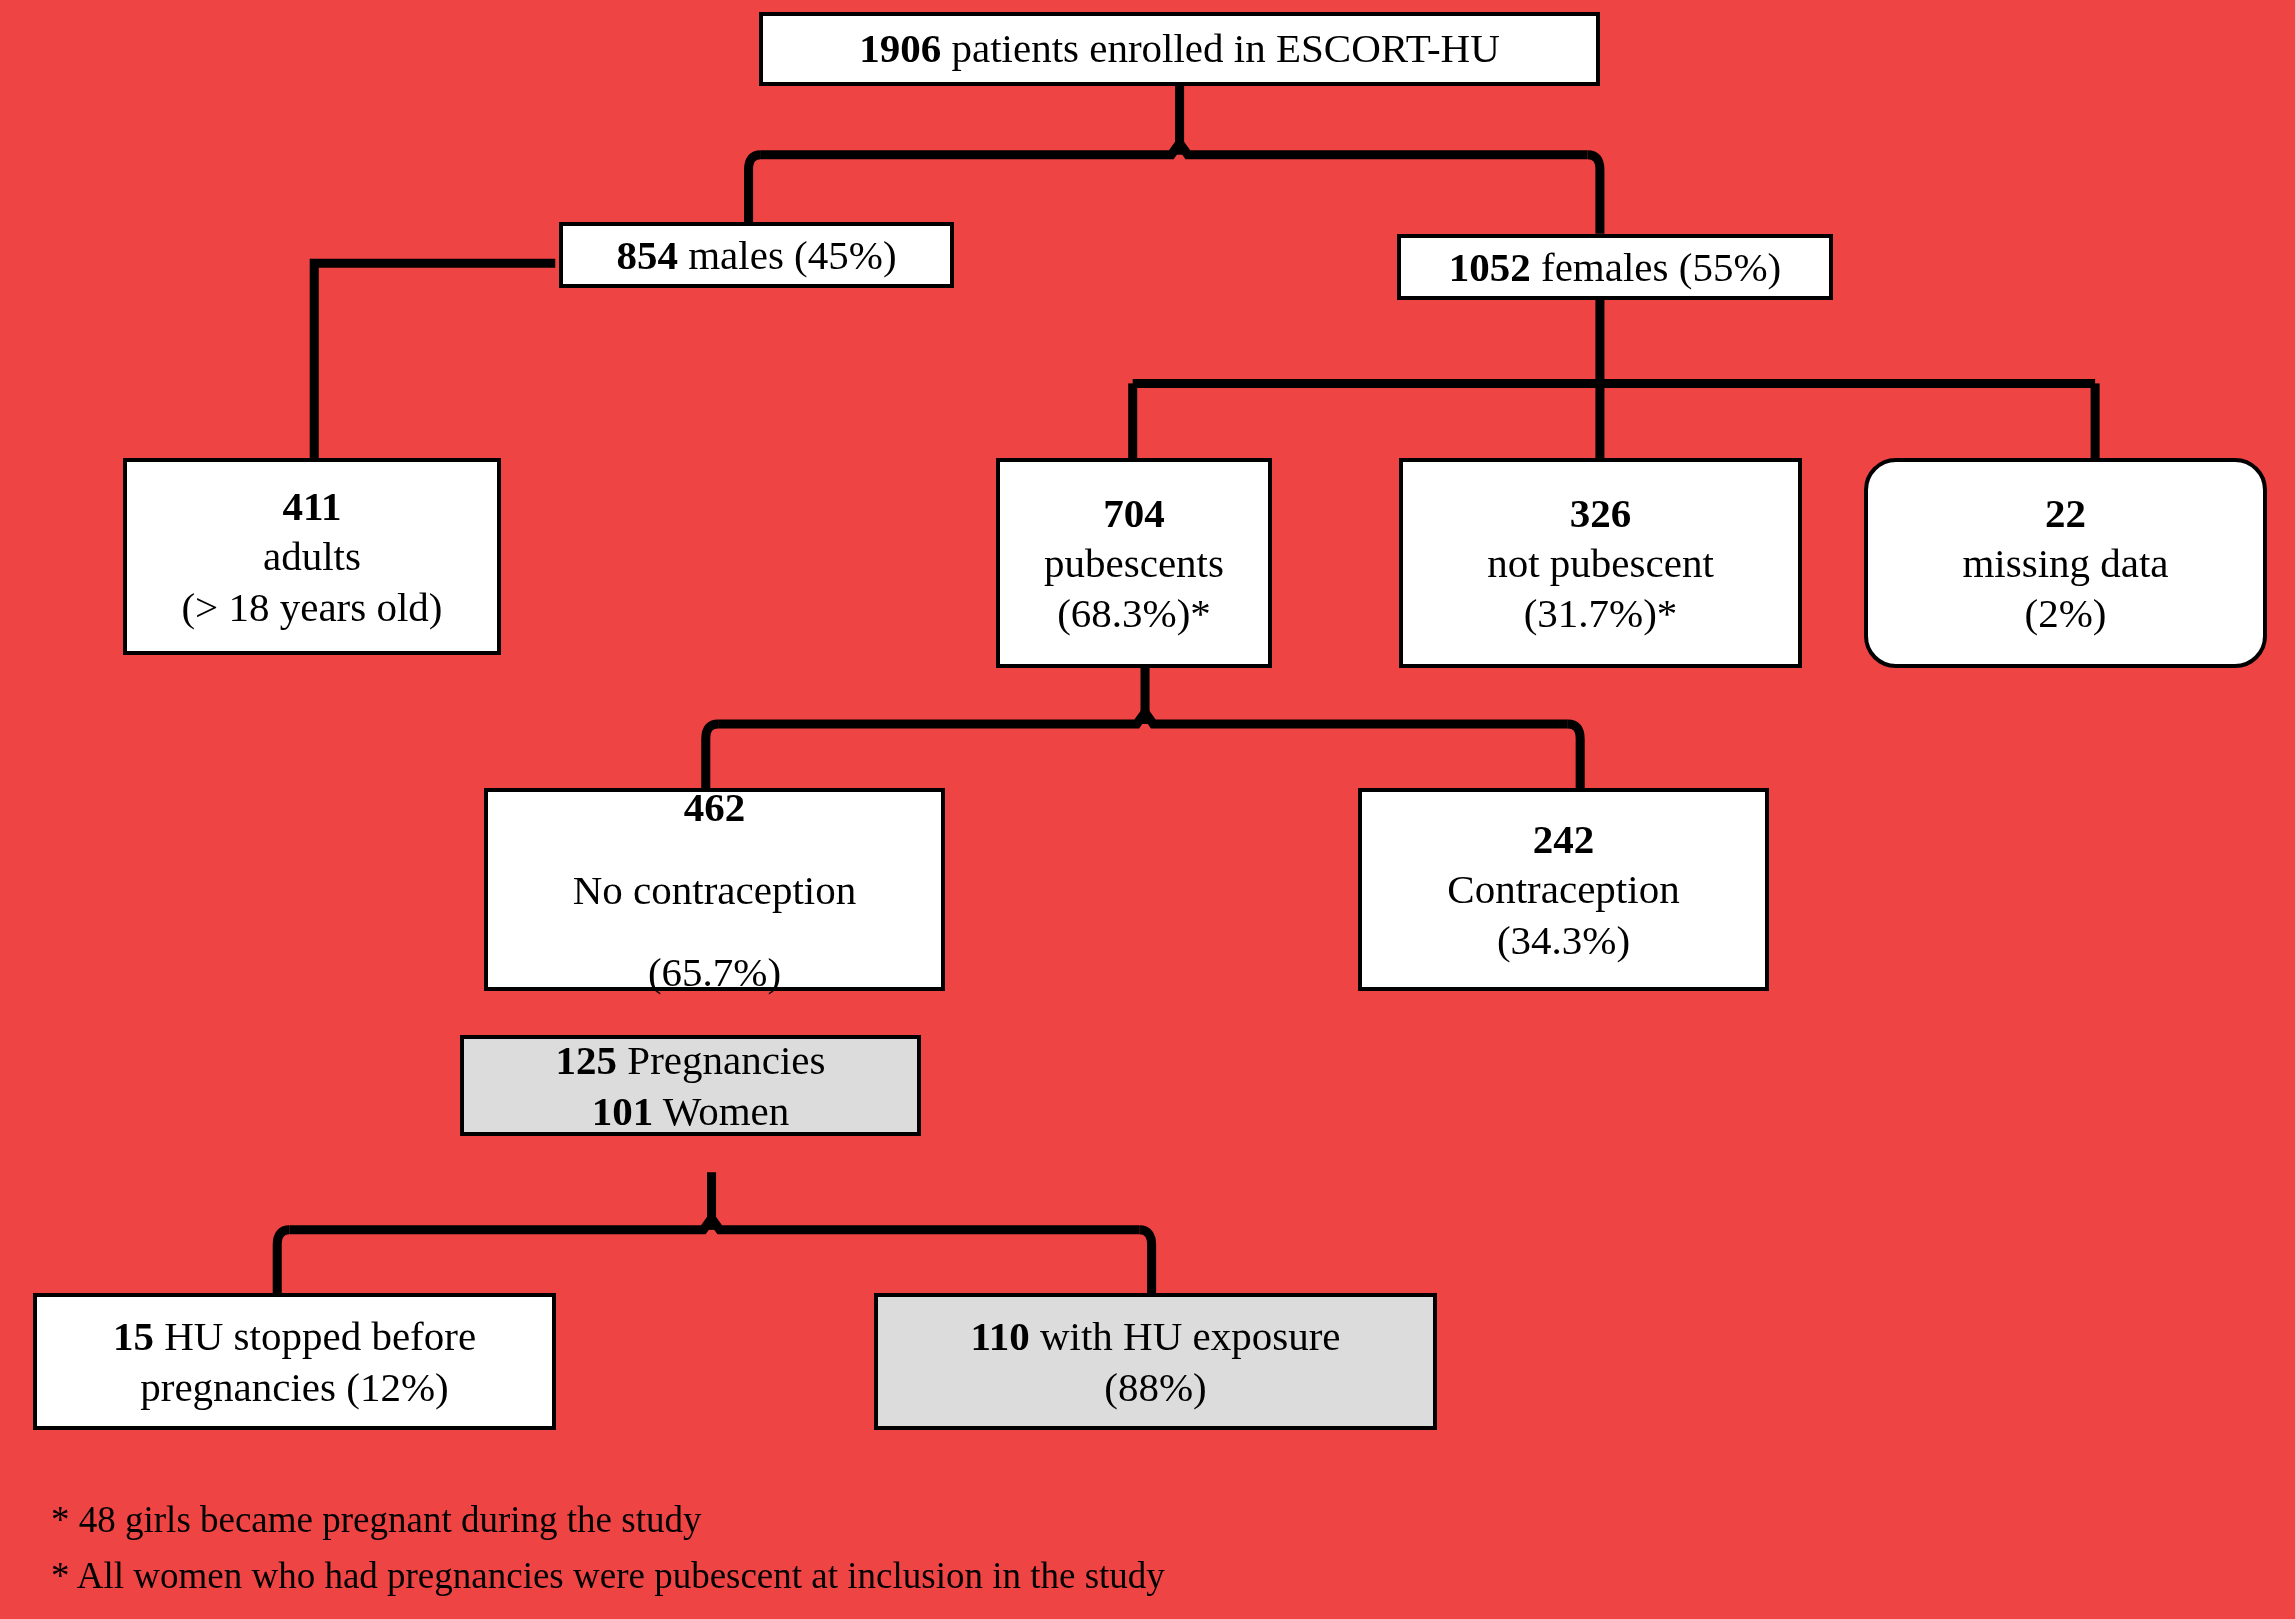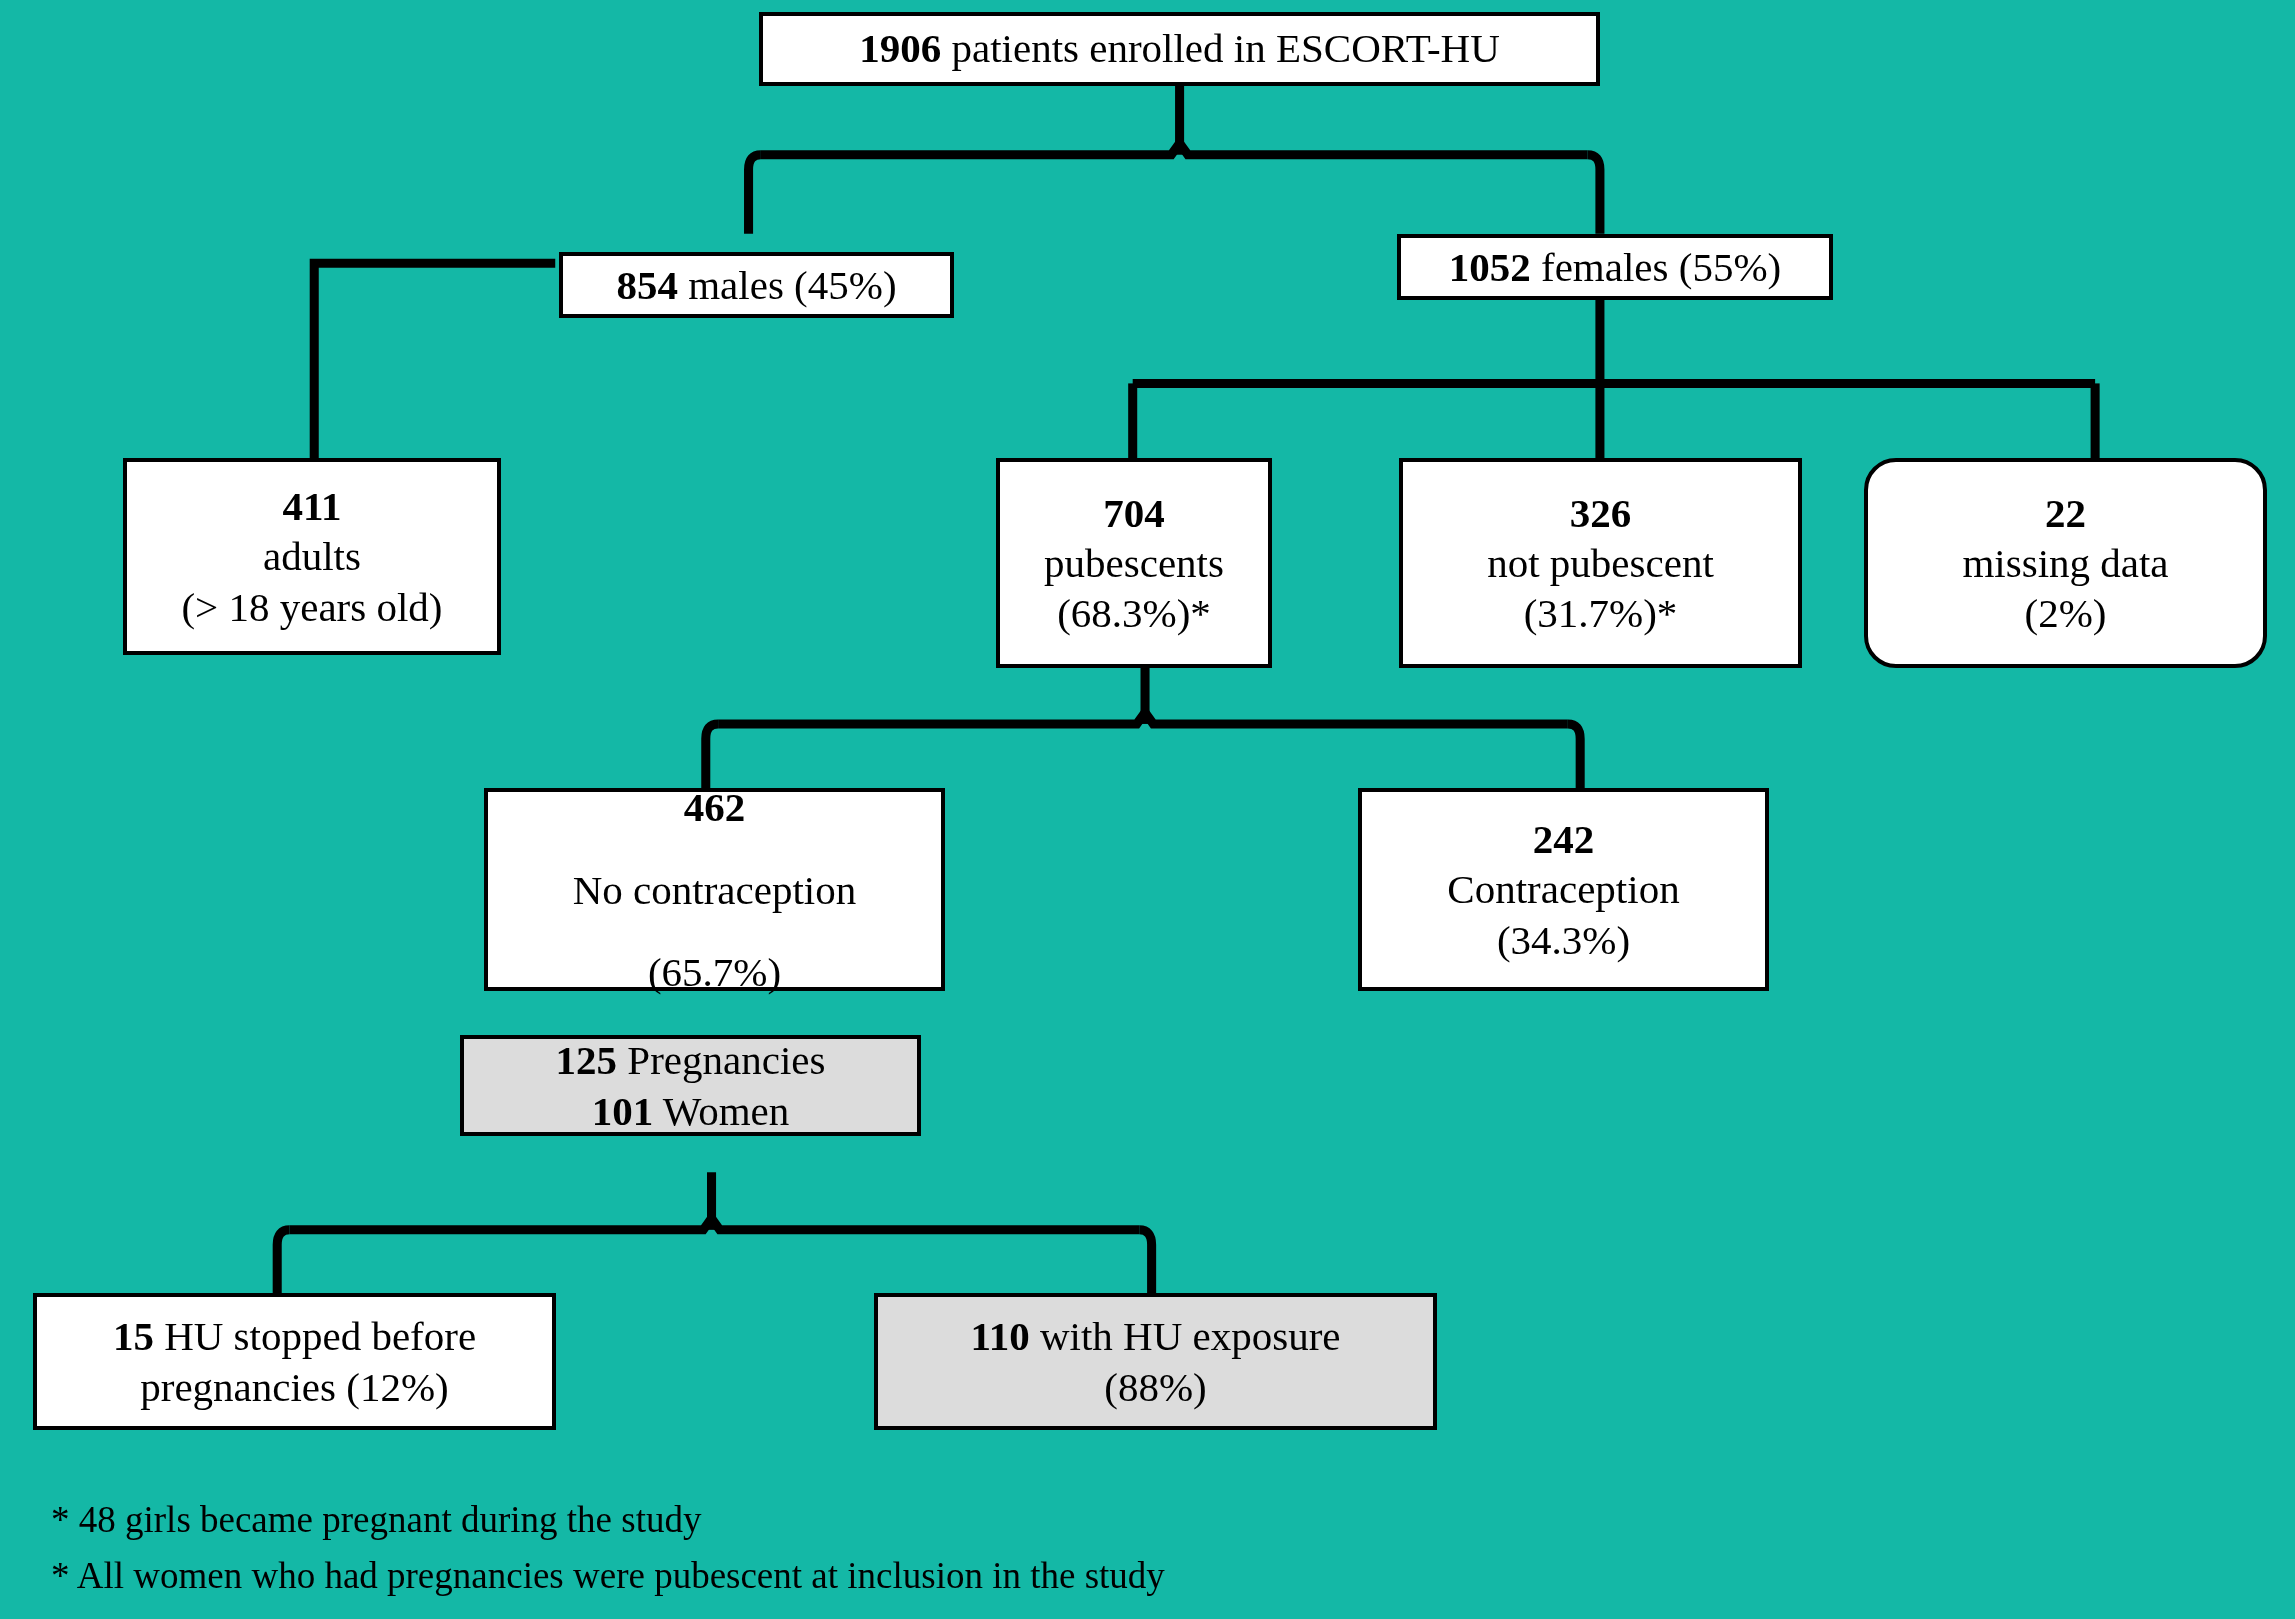--- a/index.html
+++ b/index.html
@@ -4,21 +4,21 @@
 <style>
   html, body {
     margin: 0;
     padding: 0;
     background: #ffffff;
   }
   #canvas {
     position: relative;
     width: 2295px;
     height: 1619px;
-    background: #14b8a6;
+    background: #ef4444;
     font-family: "Liberation Serif", "DejaVu Serif", serif;
     overflow: hidden;
   }
   #connectors {
     position: absolute;
     left: 0;
     top: 0;
     width: 2295px;
     height: 1619px;
     pointer-events: none;
@@ -86,21 +86,21 @@
       <path d="M 352 1495 L 855 1495 L 865 1481 L 875 1495 L 1385 1495"></path>
       <path d="M 352 1495 Q 337 1495 337 1513 L 337 1572"></path>
       <path d="M 1385 1495 Q 1400 1495 1400 1513 L 1400 1572"></path>
     </g>
   </svg>
 
   <div class="node" style="left:759px; top:11.5px; width:841px; height:74px; font-size:41px;">
     <span class="line"><b class="b">1906</b><span> patients enrolled in ESCORT-HU</span></span>
   </div>
 
-  <div class="node" style="left:559px; top:252px; width:395px; height:66px; font-size:41px;">
+  <div class="node" style="left:559px; top:222px; width:395px; height:66px; font-size:41px;">
     <span class="line"><b class="b">854</b><span> males (45%)</span></span>
   </div>
 
   <div class="node" style="left:1397px; top:234px; width:436px; height:66px; font-size:41px;">
     <span class="line"><b class="b">1052</b><span> females (55%)</span></span>
   </div>
 
   <div class="node" style="left:123px; top:458px; width:378px; height:197px; font-size:41px;">
     <span class="line b">411</span>
     <span class="line">adults</span>

